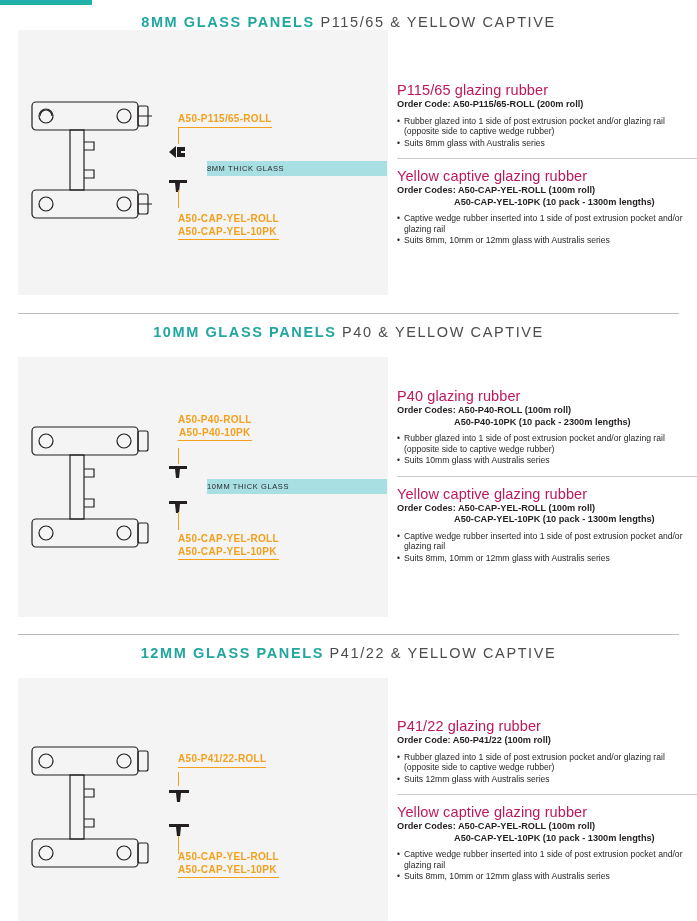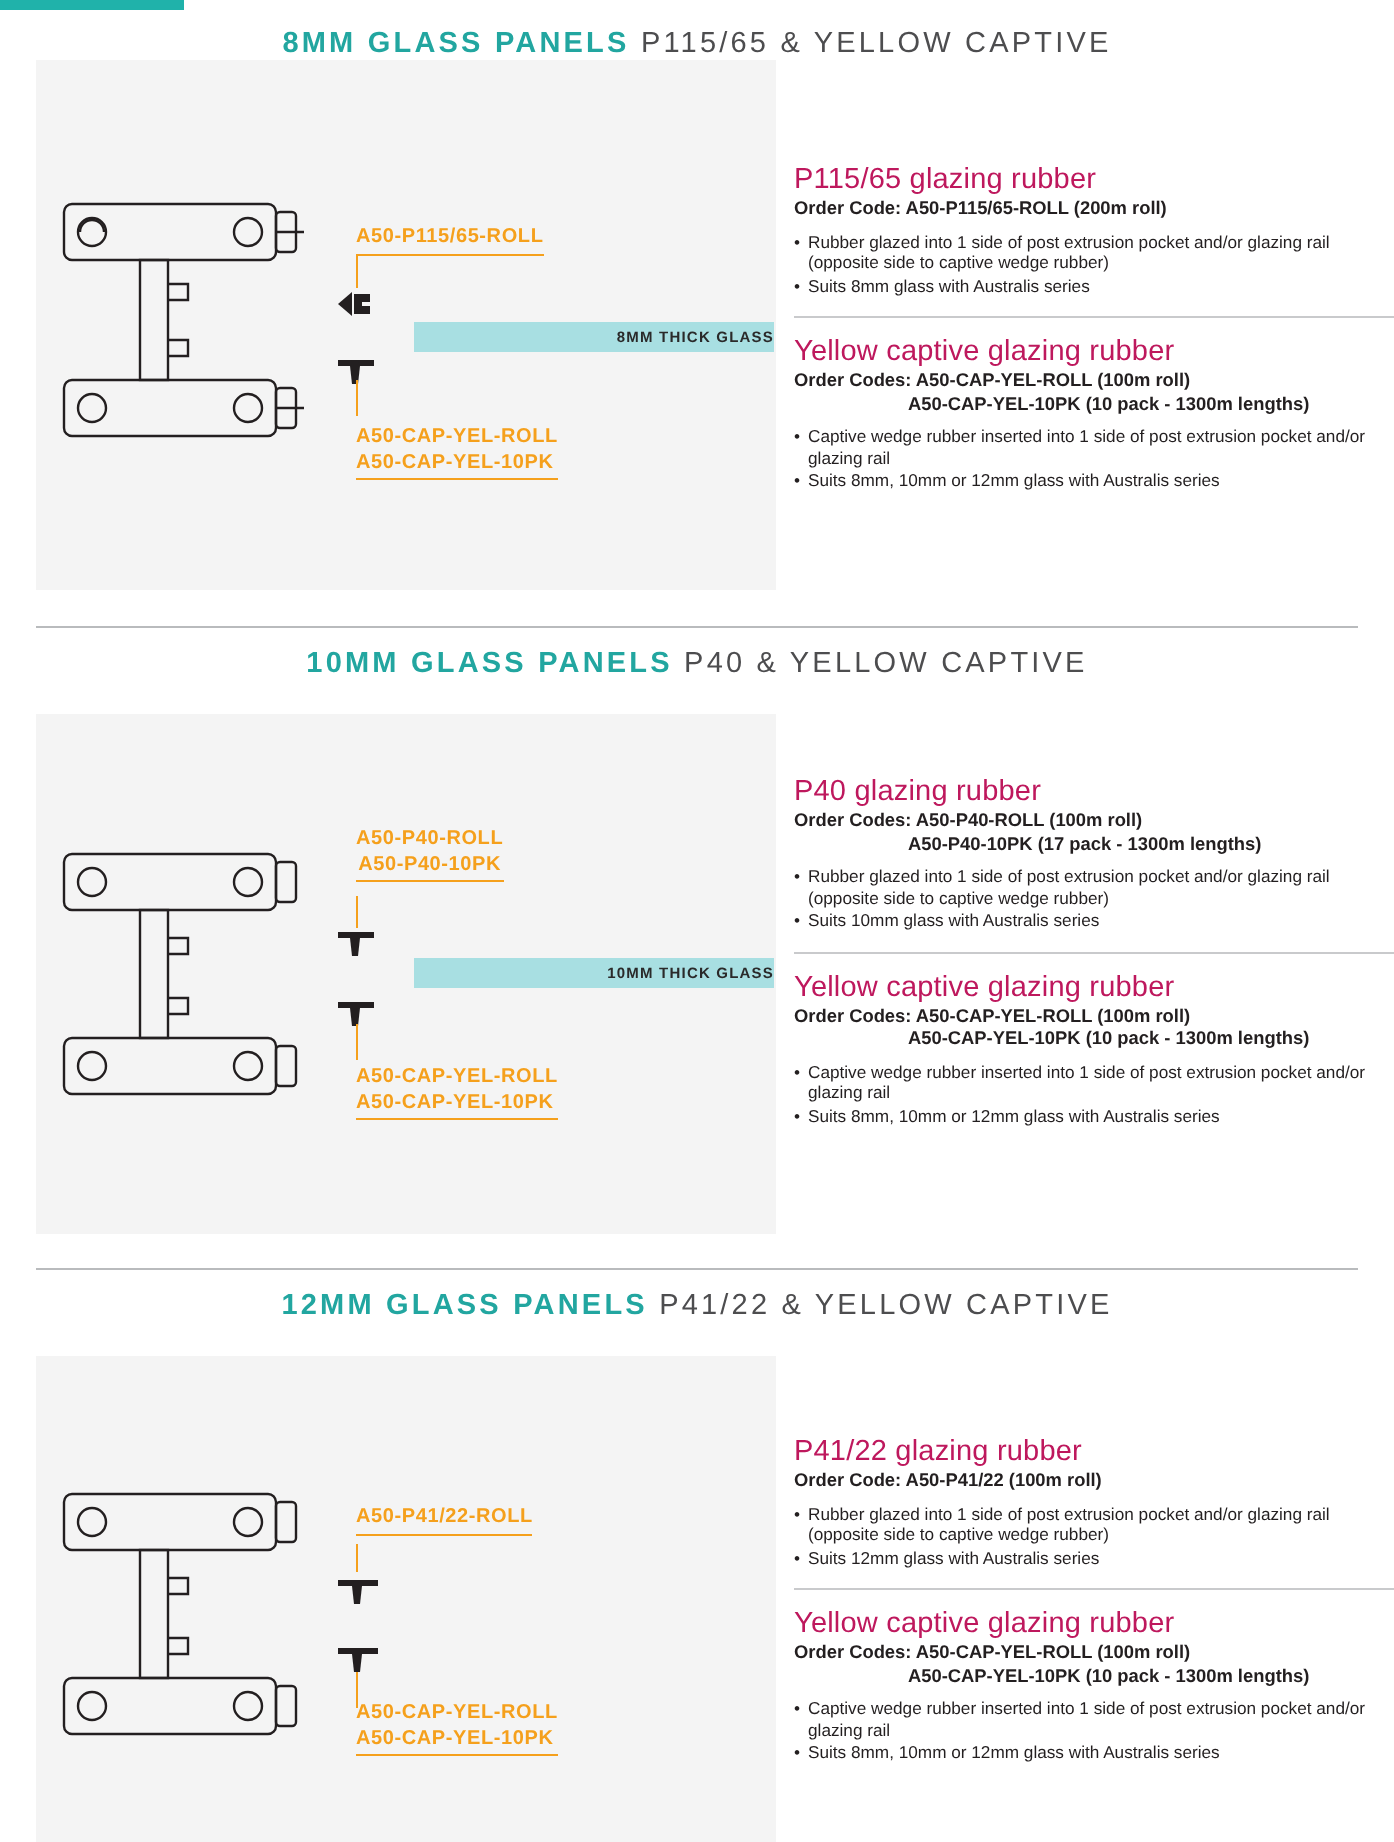--- a/index.html
+++ b/index.html
@@ -76,24 +76,24 @@
   .p2 { left: 18px; top: 357px; width: 370px; height: 260px; }
   .p3 { left: 18px; top: 678px; width: 370px; height: 243px; }
 
   
   .glass {
     position: absolute;
     background: #a8dfe2;
     color: #2a2a2a;
     font-size: 7.5px;
     letter-spacing: 0.6px;
-    text-align: right;
+    text-align: left;
     line-height: 15px;
     height: 15px;
-    font-weight: bold;
+    font-weight: normal;
   }
 
   
   .callout {
     position: absolute;
     color: #f5a01c;
     font-size: 10px;
     font-weight: bold;
     letter-spacing: 0.3px;
     white-space: nowrap;
@@ -294,21 +294,21 @@
     <span style="display:block; border-bottom:1.2px solid #f5a01c; padding-bottom:1px;">A50-P40-10PK</span>
   </div>
   <div class="callout" style="left:178px; top:533px;">
     <span style="display:block;">A50-CAP-YEL-ROLL</span>
     <span style="display:block; border-bottom:1.2px solid #f5a01c; padding-bottom:1px;">A50-CAP-YEL-10PK</span>
   </div>
 
   <div class="rcol r2">
     <div class="prod-title">P40 glazing rubber</div>
     <div class="order-line">Order Codes: A50-P40-ROLL (100m roll)</div>
-    <div class="order-line indent">A50-P40-10PK (17 pack - 1300m lengths)</div>
+    <div class="order-line indent">A50-P40-10PK (10 pack - 2300m lengths)</div>
     <ul class="bullets">
       <li>Rubber glazed into 1 side of post extrusion pocket and/or glazing rail (opposite side to captive wedge rubber)</li>
       <li>Suits 10mm glass with Australis series</li>
     </ul>
     <div class="hr-thin"></div>
     <div class="prod-title">Yellow captive glazing rubber</div>
     <div class="order-line">Order Codes: A50-CAP-YEL-ROLL (100m roll)</div>
     <div class="order-line indent">A50-CAP-YEL-10PK (10 pack - 1300m lengths)</div>
     <ul class="bullets">
       <li>Captive wedge rubber inserted into 1 side of post extrusion pocket and/or glazing rail</li>

